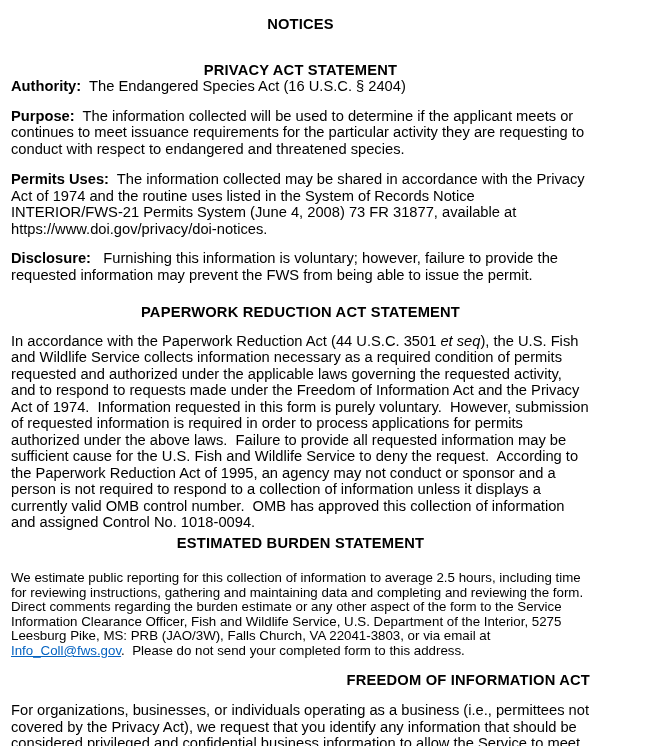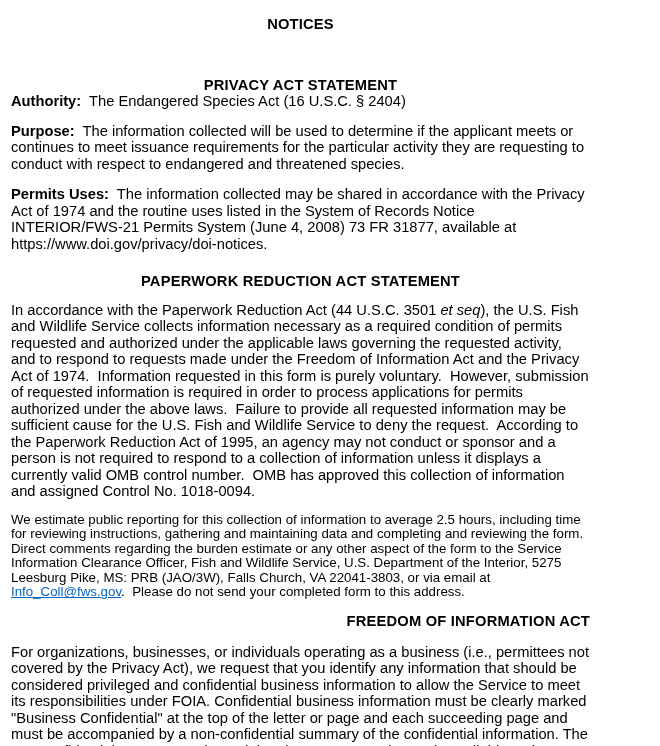--- a/index.html
+++ b/index.html
@@ -36,51 +36,53 @@
     font-size: 13.3px;
     line-height: 14.6px;
   }
   .email-link {
     color: #0563C1;
     text-decoration: underline;
     cursor: pointer;
   }
   .italic { font-style: italic; text-align: center; }
 
-  .mt-privacy-head { margin-top: 44px; text-align: center; }
+  .mt-privacy-head { margin-top: 29px; text-align: center; }
   .mt-authority    { }
   .mt-para         { margin-top: 13px; }
   .mt-routine      { margin-top: 14px; }
   .mt-pra-head     { margin-top: 21px; }
   .mt-pra          { margin-top: 12px; }
   .mt-burden-head  { margin-top: 4px; }
-  .mt-burden       { margin-top: 13px; }
+  .mt-burden       { margin-top: 20px; }
   .mt-foia-head    { margin-top: 13px; text-align: right; }
   .mt-foia         { margin-top: 14px; }
 </style>
 </head>
 <body>
 
 <div class="page">
 
   <h1 class="doc-title">NOTICES</h1>
 
   <h2 class="section-heading mt-privacy-head">PRIVACY ACT STATEMENT</h2>
 
   <p class="mt-authority"><span class="para-label">Authority:</span><span>  The Endangered Species Act (16 U.S.C. § 2404)</span></p>
 
   <p class="mt-para"><span class="para-label">Purpose:</span><span>  The information collected will be used to determine if the applicant meets or continues to meet issuance requirements for the particular activity they are requesting to conduct with respect to endangered and threatened species.</span></p>
 
   <p class="mt-routine"><span class="para-label">Permits Uses:</span><span>  The information collected may be shared in accordance with the Privacy Act of 1974 and the routine uses listed in the System of Records Notice INTERIOR/FWS-21 Permits System (June 4, 2008) 73 FR 31877, available at https://www.doi.gov/privacy/doi-notices.</span></p>
 
+  <p class="mt-para"><span class="para-label">Disclosure:</span><span>   Furnishing this information is voluntary; however, failure to provide the requested information may prevent the FWS from being able to issue the permit.</span></p>
 
   <h2 class="section-heading mt-pra-head">PAPERWORK REDUCTION ACT STATEMENT</h2>
 
   <p class="mt-pra"><span>In accordance with the Paperwork Reduction Act (44 U.S.C. 3501 </span><span class="italic">et seq</span><span>), the U.S. Fish and Wildlife Service collects information necessary as a required condition of permits requested and authorized under the applicable laws governing the requested activity, and to respond to requests made under the Freedom of Information Act and the Privacy Act of 1974.  Information requested in this form is purely voluntary.  However, submission of requested information is required in order to process applications for permits authorized under the above laws.  Failure to provide all requested information may be sufficient cause for the U.S. Fish and Wildlife Service to deny the request.  According to the Paperwork Reduction Act of 1995, an agency may not conduct or sponsor and a person is not required to respond to a collection of information unless it displays a currently valid OMB control number.  OMB has approved this collection of information and assigned Control No. 1018-0094.</span></p>
 
+  <h2 class="section-heading mt-burden-head">ESTIMATED BURDEN STATEMENT</h2>
 
   <p class="small mt-burden"><span>We estimate public reporting for this collection of information to average 2.5 hours, including time for reviewing instructions, gathering and maintaining data and completing and reviewing the form.  Direct comments regarding the burden estimate or any other aspect of the form to the Service Information Clearance Officer, Fish and Wildlife Service, U.S. Department of the Interior, 5275 Leesburg Pike, MS: PRB (JAO/3W), Falls Church, VA 22041-3803, or via email at </span><a class="email-link" style="color: rgb(5, 99, 193);">Info_Coll@fws.gov</a><span>.  Please do not send your completed form to this address.</span></p>
 
   <h2 class="section-heading mt-foia-head">FREEDOM OF INFORMATION ACT</h2>
 
   <p class="mt-foia">For organizations, businesses, or individuals operating as a business (i.e., permittees not covered by the Privacy Act), we request that you identify any information that should be considered privileged and confidential business information to allow the Service to meet its responsibilities under FOIA. Confidential business information must be clearly marked "Business Confidential" at the top of the letter or page and each succeeding page and must be accompanied by a non-confidential summary of the confidential information. The non-confidential summary and remaining documents may be made available to the public under FOIA [43 CFR 2.26 – 2.33].</p>
 
 </div>
 
 </body></html>

